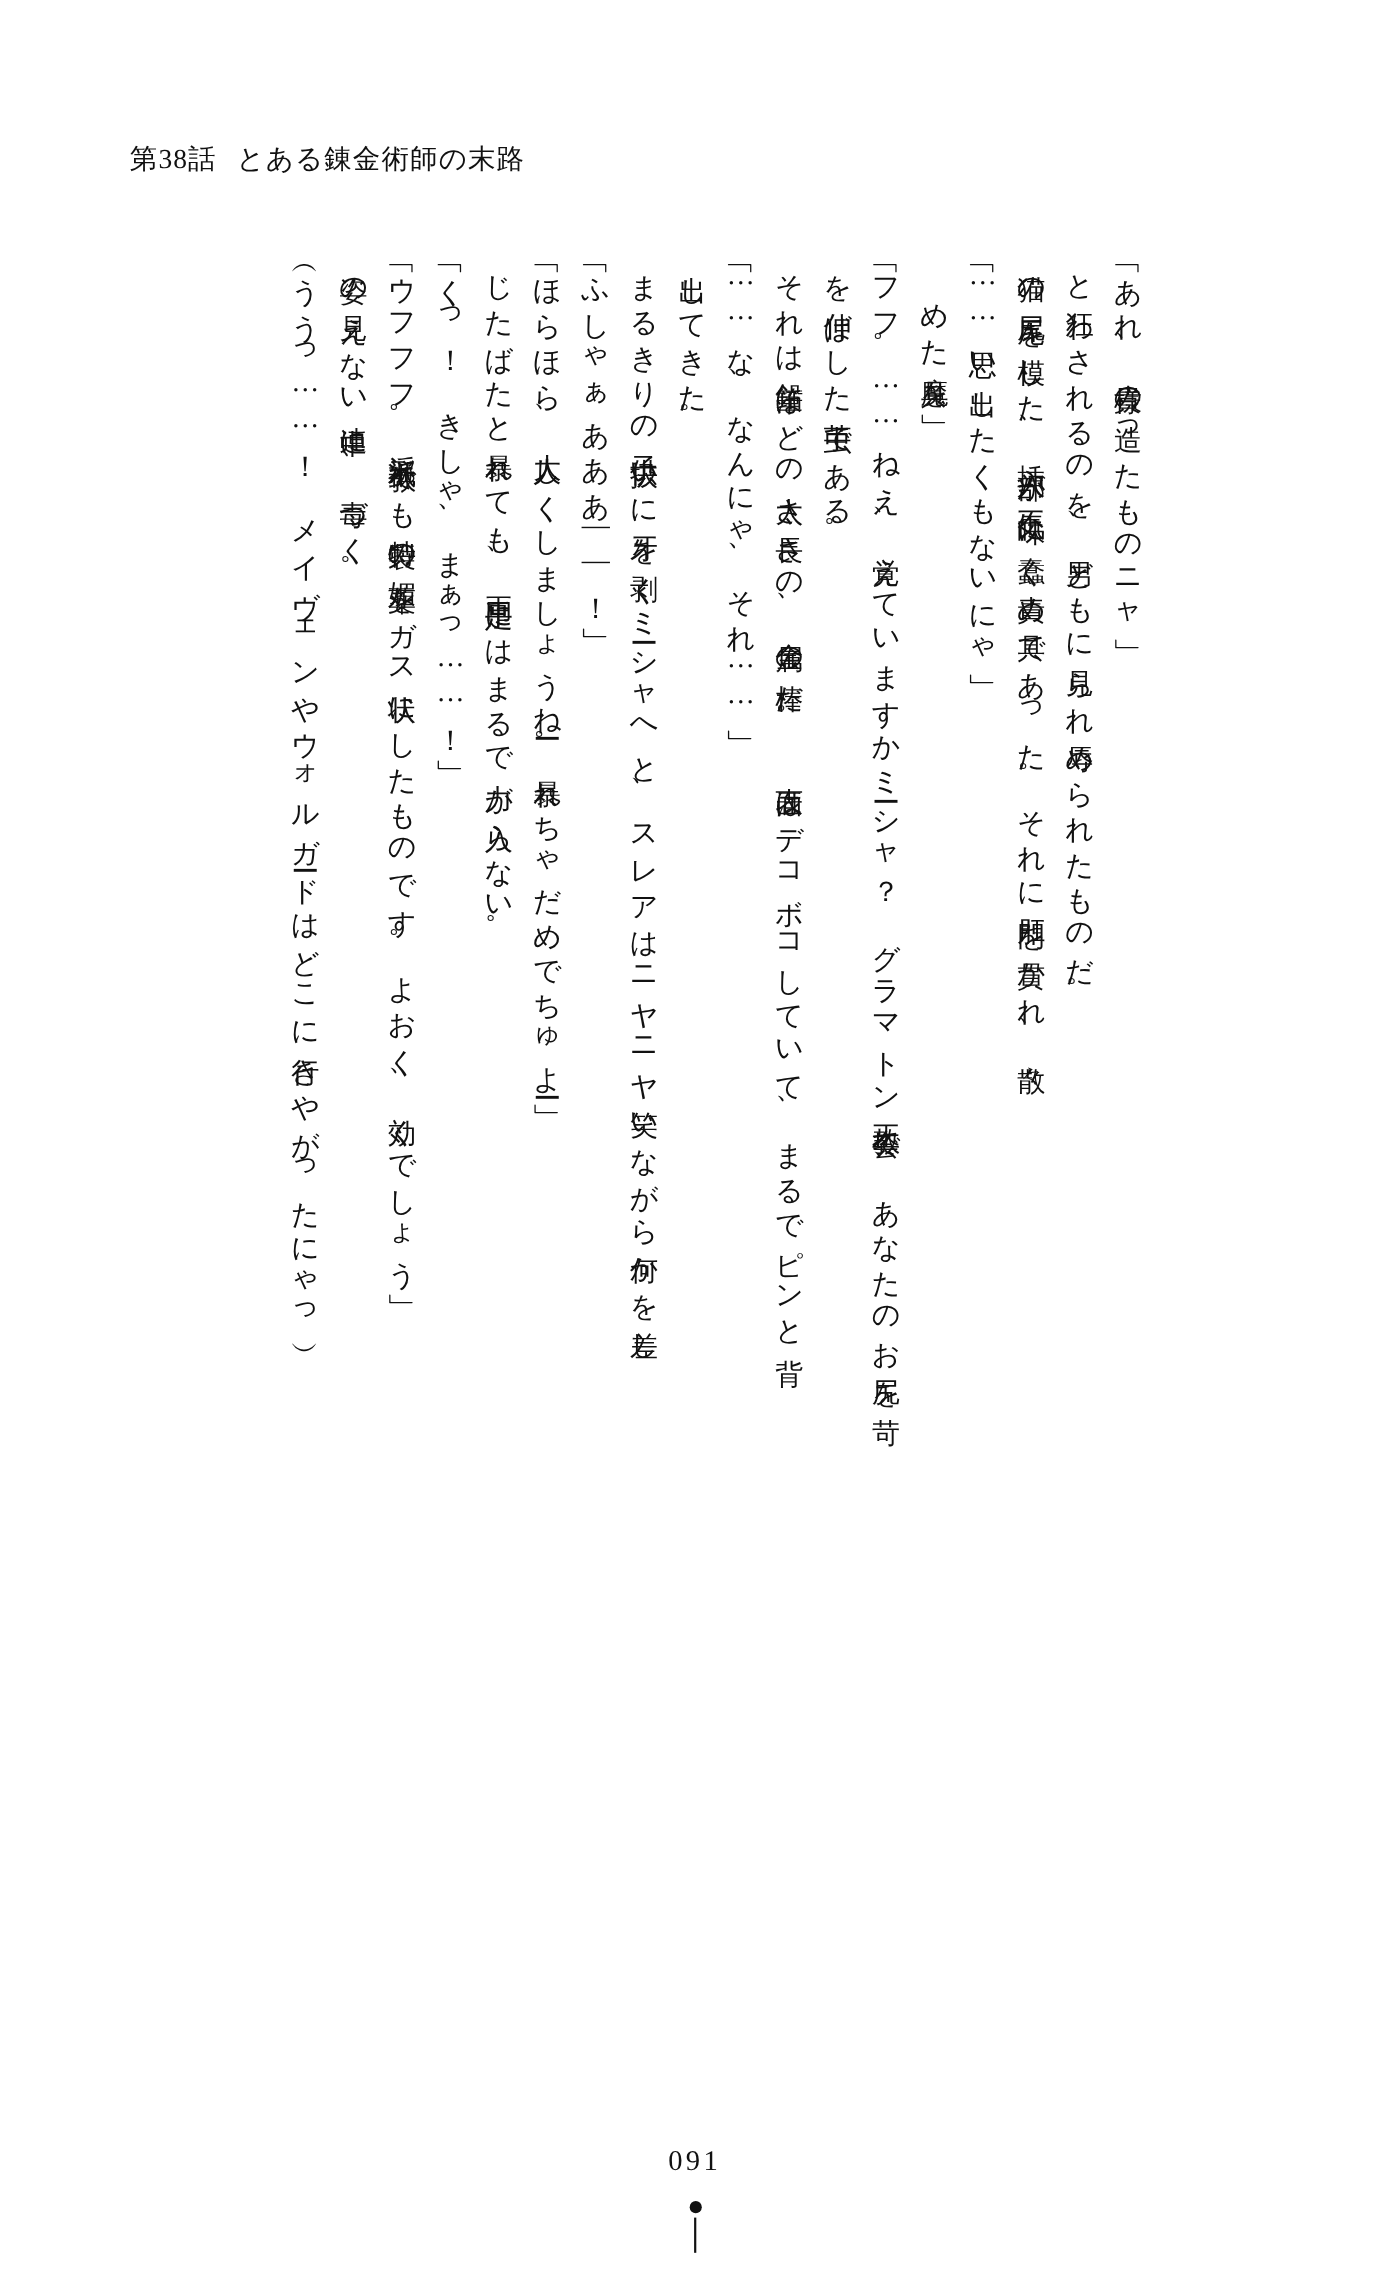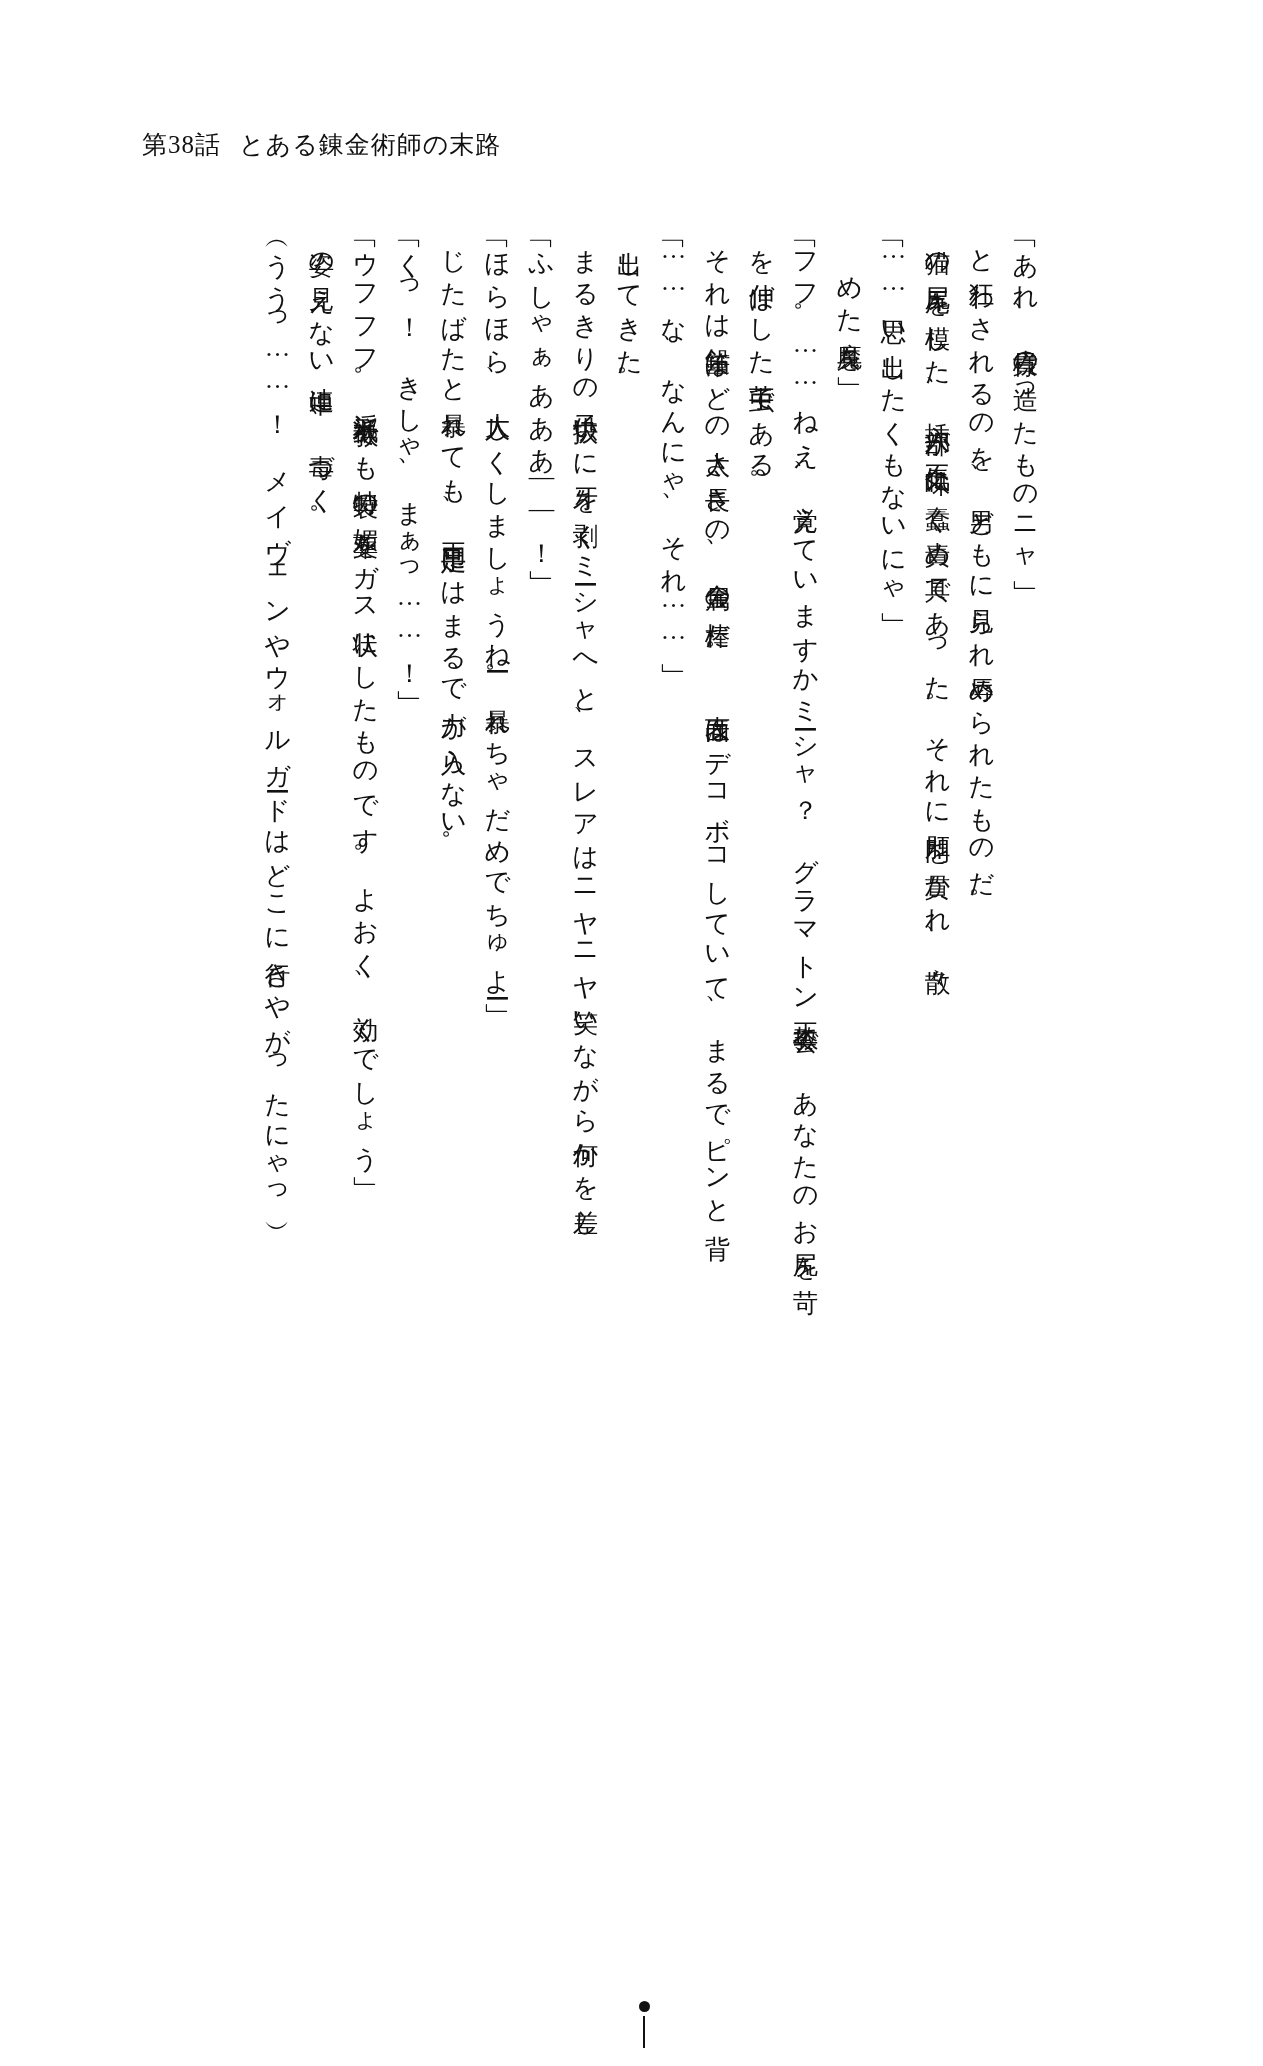--- a/index.html
+++ b/index.html
@@ -12,21 +12,20 @@
     height: 2066px;
     position: relative;
     font-family: "Liberation Serif", "DejaVu Serif", serif;
     color: #1a1a1a;
     overflow: hidden;
   }
 
   .page {
     position: absolute;
     inset: 0;
-    margin-left: 24px;
   }
 
   
   .running-head {
     position: absolute;
     top: 128px;
     left: 118px;
     font-size: 25px;
     letter-spacing: 1px;
     white-space: nowrap;
@@ -124,19 +123,20 @@
       <div class="tcol">それは鉛筆ほどの太さ長さの、金属の棒だ。　表面はデコボコしていて、まるでピンと背</div>
       <div class="tcol">を伸ばした芋虫である。</div>
       <div class="tcol">「フフ。……ねえ、覚えていますかミーシャ？　グラマトン正教会で、あなたのお尻を苛</div>
       <div class="tcol indent1">めた魔具を」</div>
       <div class="tcol">「……思い出したくもないにゃ」</div>
       <div class="tcol">猫の尻尾を模した、挿入部が不気味に蠢く責め具であった。それに肛門を貫かれ、散々</div>
       <div class="tcol">と狂わされるのを、男どもに見られ辱められたものだ。</div>
       <div class="tcol">「あれ、貴様の造ったものニャ」</div>
     </div>
 
+  <div class="folio">091</div>
 
   <div class="bottom-mark">
     <div class="dot"></div>
     <div class="stem"></div>
   </div>
 
 </div>
 
 </body></html>

